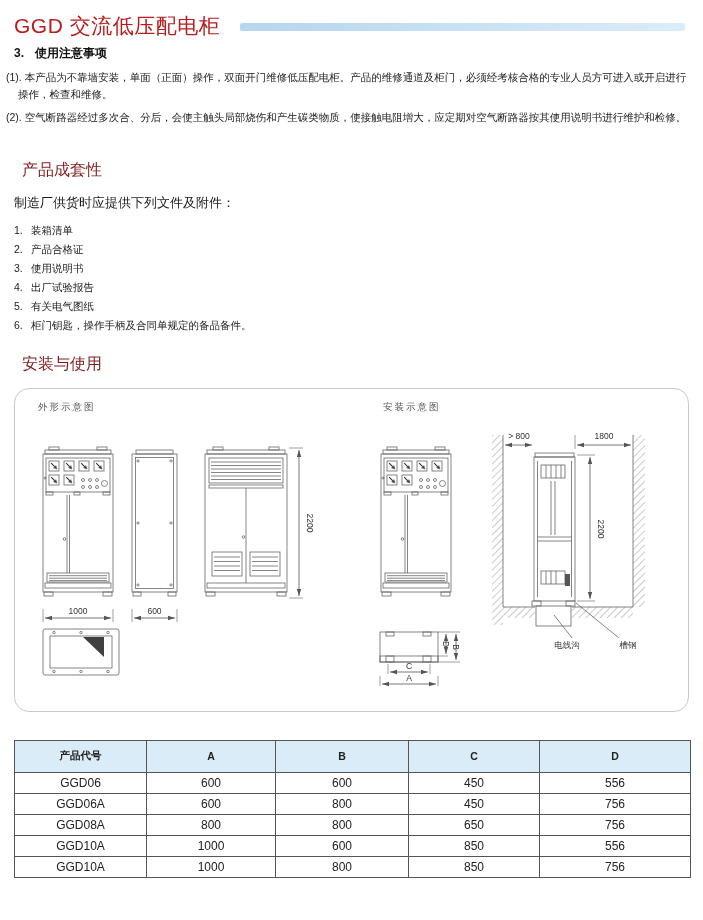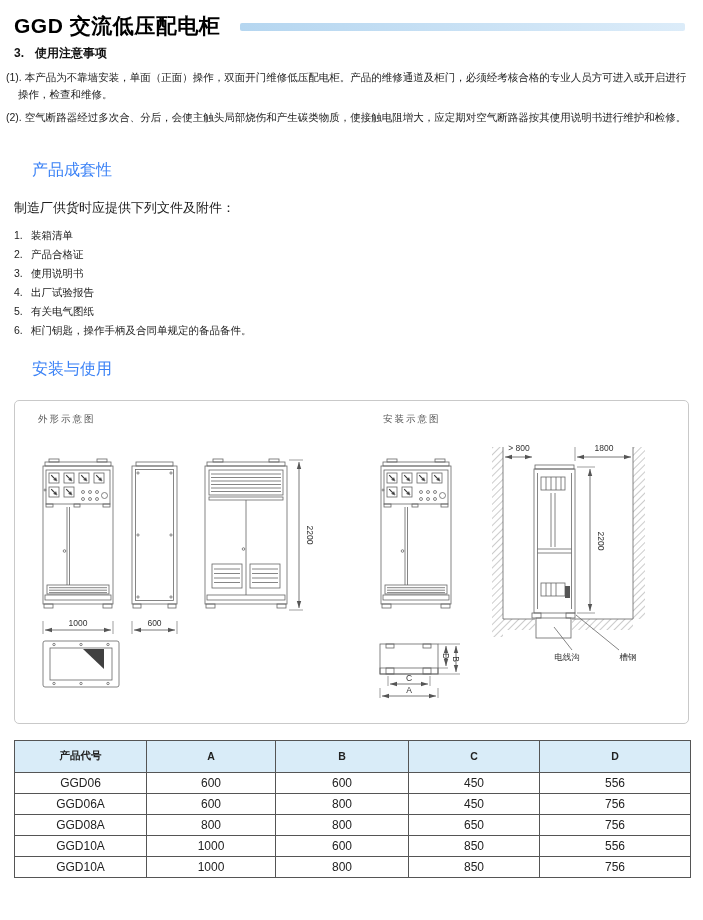--- a/index.html
+++ b/index.html
@@ -2,53 +2,53 @@
 <html><head>
 <meta charset="utf-8">
 <style>
   html,body{margin:0;padding:0;background:#fff;}
   body{width:703px;height:920px;overflow:hidden;
        font-family:"Liberation Sans","DejaVu Sans",sans-serif;color:#1f1f1f;}
   .page{box-sizing:border-box;width:703px;height:920px;padding:0 14px;position:relative;}
 
   
   .hdr{display:flex;align-items:flex-start;padding-top:12px;}
-  .hdr h1{margin:0;font-size:21px;line-height:28px;font-weight:bold;color:#000000;letter-spacing:.5px;white-space:nowrap;}
+  .hdr h1{margin:0;font-size:21px;line-height:28px;font-weight:normal;color:#b91c1c;letter-spacing:.5px;white-space:nowrap;}
   .accent-bar{flex:1;height:8px;margin:11px 4px 0 20px;border-radius:2px;
               background:linear-gradient(to right,#b5d6f0,#dcecf9);}
 
   
   .notes-heading{margin-top:5px;font-size:12px;font-weight:bold;color:#111;}
   .notes-heading .nnum{margin-right:11px;}
   .note{margin:7px 0 0 -8px;padding-left:12px;text-indent:-12px;
         font-size:10.5px;line-height:16.5px;color:#1c1c1c;}
   .note .nmark{margin-right:3px;}
 
   
-  h2.sec{margin:18px;font-size:16px;font-weight:normal;color:#3b82f6;}
+  h2.sec{margin:8px;font-size:16px;font-weight:normal;color:#7f1d1d;}
   #sec-complete{margin-top:34px;}
   #sec-install{margin-top:19px;}
 
   .intro{margin:13px 0 0;font-size:13px;color:#1c1c1c;}
   ul.docs{list-style:none;margin:9px 0 0;padding:0;font-size:10.5px;color:#1c1c1c;}
   ul.docs li{display:flex;line-height:19px;}
   ul.docs .dnum{width:17px;flex:none;}
 
   
-  .diagram-box{margin-top:20px;border:1px solid #c9c9c9;border-radius:5px;
+  .diagram-box{margin-top:13px;border:1px solid #c9c9c9;border-radius:15px;
                height:322px;overflow:hidden;background:#fff;}
   .diagram-box svg{display:block;}
   .svglabel{font-size:9.5px;fill:#555;letter-spacing:2px;}
   .dimtxt{font-size:8.5px;fill:#333;}
   .thin{stroke:#666;stroke-width:.8;fill:none;}
   .dl{stroke:#555;stroke-width:.8;fill:none;marker-start:url(#arr);marker-end:url(#arr);}
   .tick{stroke:#777;stroke-width:.7;}
 
   
-  table.spec{margin-top:16px;width:676px;border-collapse:collapse;table-layout:fixed;}
+  table.spec{margin-top:28px;width:676px;border-collapse:collapse;table-layout:fixed;}
   table.spec th{background:#d9ecf8;height:29px;font-size:10.5px;font-weight:bold;color:#222;
                 border:1px solid #555;}
   table.spec td{height:18px;font-size:12px;text-align:center;color:#222;
                 border:1px solid #555;}
 </style>
 </head>
 <body>
 
 <div class="page">
 

